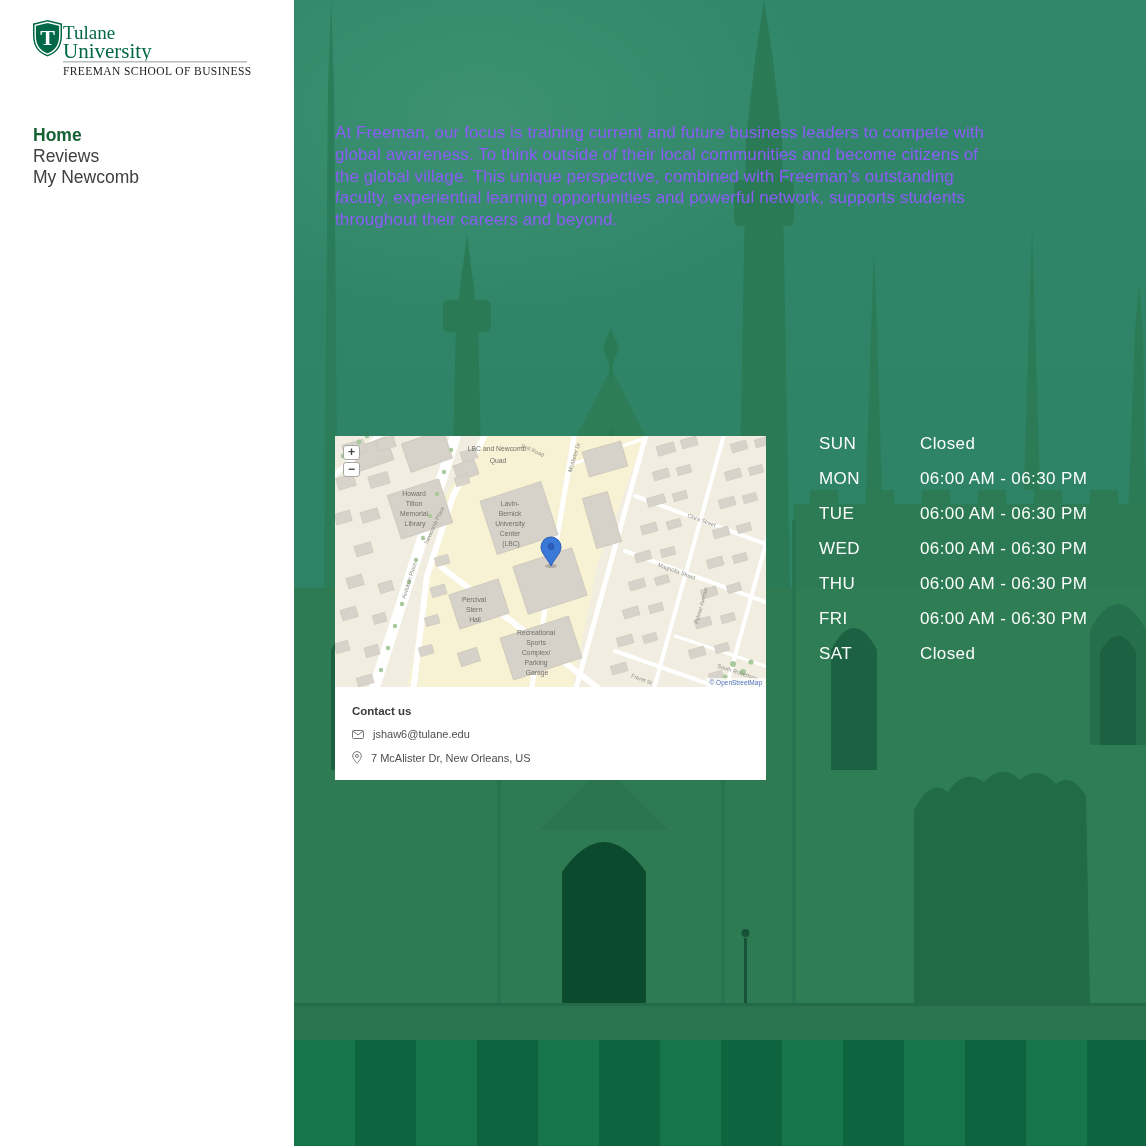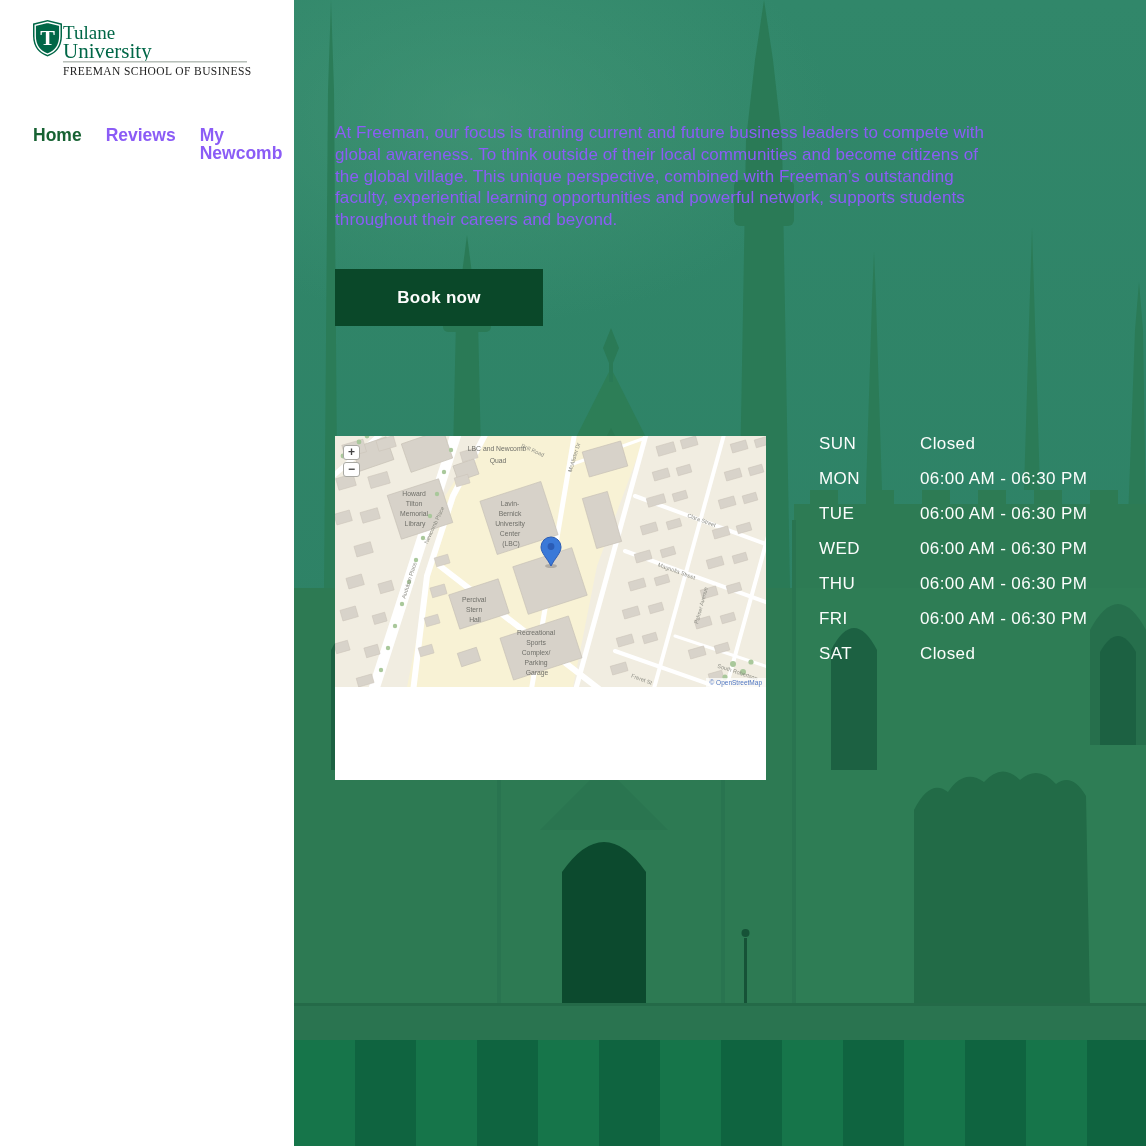--- a/index.html
+++ b/index.html
@@ -11,22 +11,22 @@
   .sidebar { position:absolute; left:0; top:0; width:294px; height:1146px; background:#ffffff; z-index:5; }
   .logo { position:absolute; left:33px; top:17px; width:230px; }
   .shield { position:absolute; left:0; top:3px; }
   .wordmark { position:absolute; left:30px; top:7px; font-family:"Liberation Serif", serif; color:#006747; }
   .wm1 { font-size:19px; line-height:18px; }
   .wm2 { font-size:21px; line-height:19px; }
   .logo-rule { position:absolute; left:30px; top:44px; width:184px; height:2px;
                border-top:1px solid #b9c0bb; border-bottom:1px solid #d8ddd9; }
   .division { position:absolute; left:30px; top:48px; width:200px; font-family:"Liberation Serif", serif;
               font-size:11.5px; font-weight:400; letter-spacing:0.4px; color:#222; white-space:nowrap; }
-  nav { position:absolute; left:33px; top:126px; display:flex; flex-direction:row; gap:24px; }
-  .nav-item { font-size:17.5px; color:#8b5cf6; text-decoration:none; cursor:pointer; line-height:18px;font-weight:bold; }
+  nav { position:absolute; left:33px; top:126px; display:flex; flex-direction:column; gap:3px; }
+  .nav-item { font-size:17.5px; color:#404040; text-decoration:none; cursor:pointer; line-height:18px; }
   .nav-item.active { font-weight:700; color:#176233; }
 
   
   .main { position:absolute; left:294px; top:0; width:852px; height:1146px; overflow:hidden; }
   .bg-sky { position:absolute; inset:0;
             background: radial-gradient(ellipse 500px 300px at 22% 10%, rgba(72,154,122,.55) 0%, rgba(72,154,122,0) 70%),
                         linear-gradient(180deg,#31876a 0%, #2e8266 55%, #2c7e5f 100%); }
   .bg-building { position:absolute; left:0; top:0; width:852px; height:1040px; }
   .bg-lawn { position:absolute; left:0; top:1040px; width:852px; height:106px;
              background: repeating-linear-gradient(90deg, #16754a 0 61px, #0f6440 61px 122px); }
@@ -133,21 +133,20 @@
       <circle cx="451.5" cy="933" r="4" fill="#165237"></circle>
 
       <rect x="0" y="1003" width="852" height="3" fill="#246a48"></rect>
       <rect x="0" y="1006" width="852" height="34" fill="#2a7450"></rect>
     </svg>
 
     <div class="bg-lawn"></div>
 
     <p class="description">At Freeman, our focus is training current and future business leaders to compete with global awareness. To think outside of their local communities and become citizens of the global village. This unique perspective, combined with Freeman’s outstanding faculty, experiential learning opportunities and powerful network, supports students throughout their careers and beyond.</p>
 
-    <button class="cta">Book now</button>
 
     <section class="map-widget">
       <div class="map">
         <svg width="431" height="251" viewBox="0 0 431 251">
           <rect x="0" y="0" width="431" height="251" fill="#f1ede1"></rect>
 
           <polygon points="148,0 310,0 262,130 238,251 72,251 110,60" fill="#f8f2d5"></polygon>
 
           <g stroke="#ffffff" fill="none" stroke-linecap="round">
             <path d="M122,-5 L38,256" stroke-width="11"></path>
@@ -308,20 +307,37 @@
             <circle cx="216" cy="110.5" r="3.4" fill="#2b5cb5"></circle>
           </g>
         </svg>
         <div class="zoom-controls">
           <button>+</button>
           <button>−</button>
         </div>
         <div class="attribution">© OpenStreetMap</div>
       </div>
 
+      <div class="contact">
+        <div class="contact-title">Contact us</div>
+        <div class="contact-row">
+          <svg width="12" height="9" viewBox="0 0 12 9">
+            <rect x="0.5" y="0.5" width="11" height="8" rx="1" fill="none" stroke="#767676"></rect>
+            <path d="M1,1.2 L6,5 L11,1.2" fill="none" stroke="#767676"></path>
+          </svg>
+          <span>jshaw6@tulane.edu</span>
+        </div>
+        <div class="contact-row">
+          <svg width="10" height="13" viewBox="0 0 10 13">
+            <path d="M5,0.6 C2.6,0.6 0.7,2.5 0.7,4.9 C0.7,8 5,12.3 5,12.3 C5,12.3 9.3,8 9.3,4.9 C9.3,2.5 7.4,0.6 5,0.6 Z" fill="none" stroke="#767676"></path>
+            <circle cx="5" cy="4.9" r="1.5" fill="none" stroke="#767676"></circle>
+          </svg>
+          <span>7 McAlister Dr, New Orleans, US</span>
+        </div>
+      </div>
     </section>
 
     <section class="hours">
       <div class="hours-row">
         <span class="day">SUN</span>
         <span class="time">Closed</span>
       </div>
       <div class="hours-row">
         <span class="day">MON</span>
         <span class="time">06:00 AM - 06:30 PM</span>

